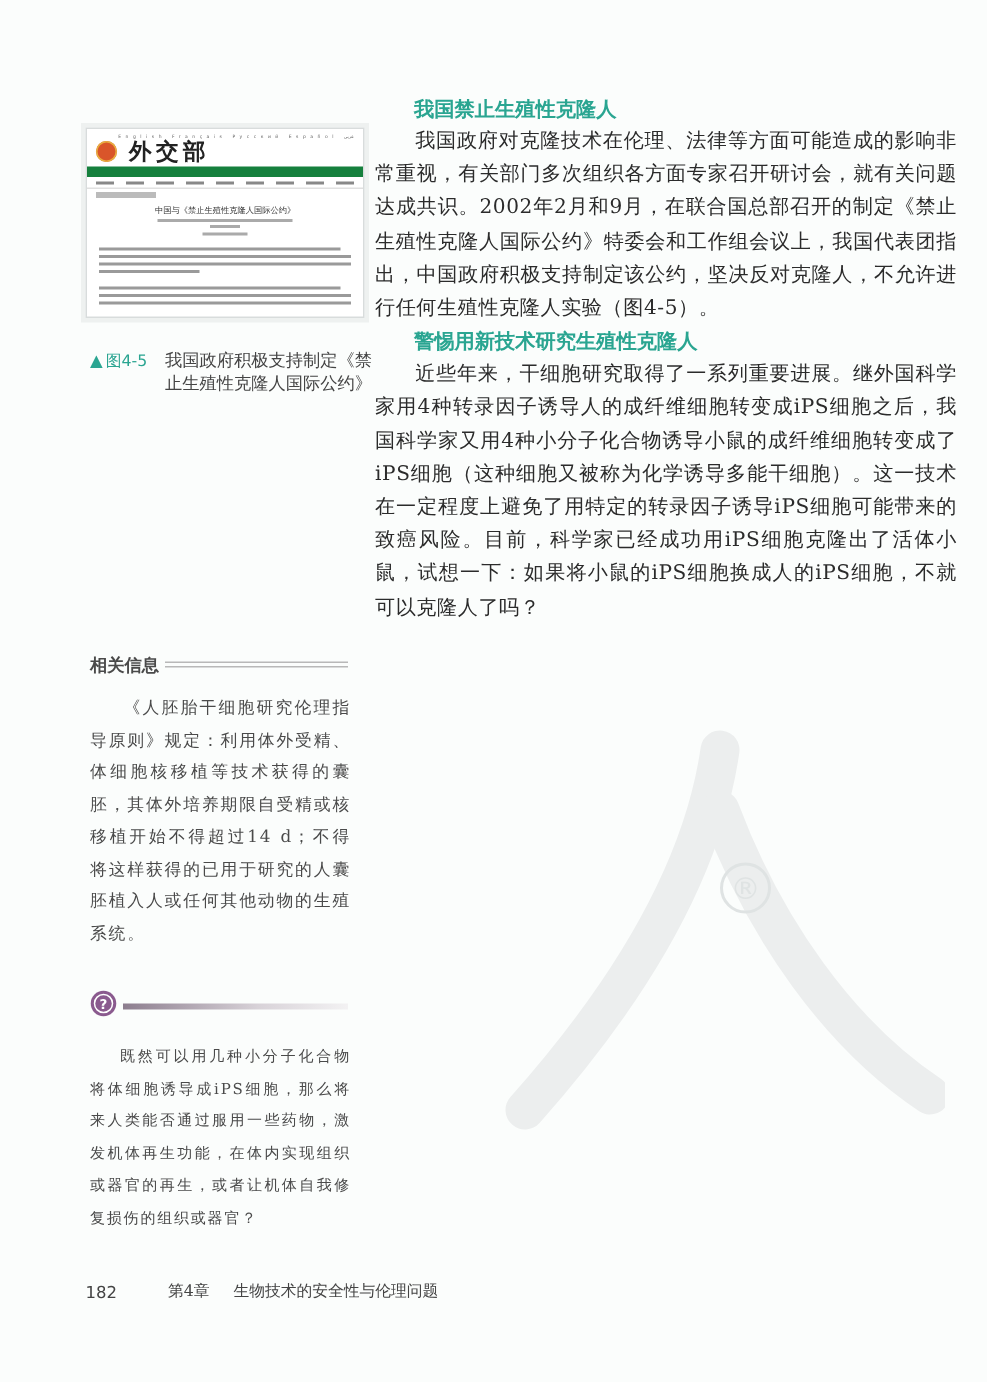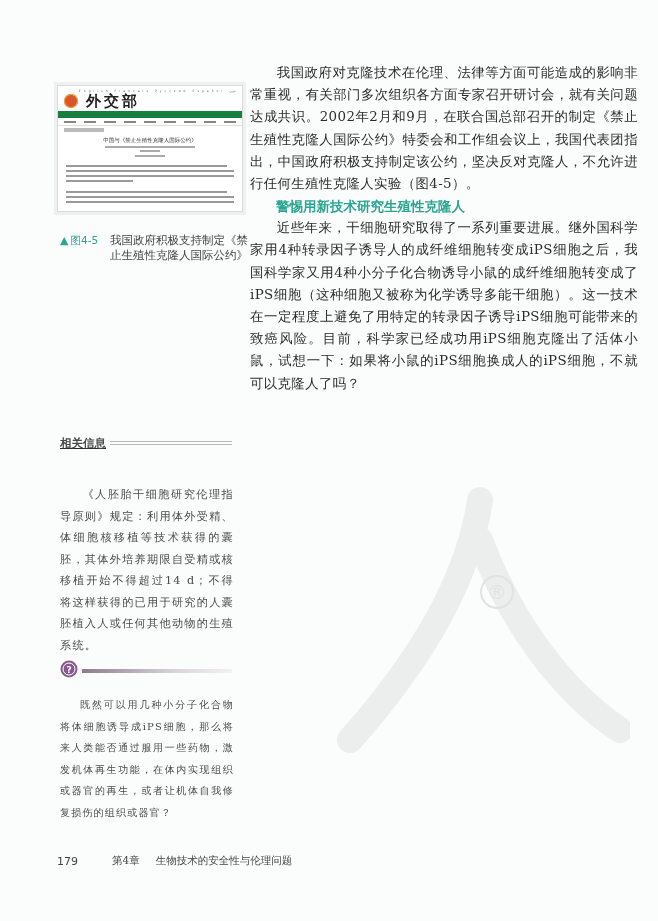--- a/index.html
+++ b/index.html
@@ -43,28 +43,28 @@
       position: absolute; left: 60px; top: 233px; width: 190px;
       font-family: "DejaVu Serif", serif; font-size: 11.5px; color: #444; line-height: 15px;
     }
     .caption .tri { color: #2aa591; font-size: 11px; margin-right: 2px; }
     .caption .fig-no { color: #2aa591; font-family: "DejaVu Sans", sans-serif; font-size: 10.5px; }
     .caption .cap-text { position: absolute; left: 50px; top: 0; width: 140px; }
 
     
     .related-header {
       position: absolute; left: 60px; top: 435px; width: 172px; height: 16px;
-      display: flex; align-items: center; text-decoration: underline;
+      display: flex; align-items: center;
     }
     .related-header .label { font-family: "DejaVu Sans", sans-serif; font-weight: bold; font-size: 11.5px; color: #4a4a4a; white-space: nowrap; }
     .related-header .rule { flex: 1; margin-left: 4px; border-top: 1px solid #b8b8b8; border-bottom: 1px solid #b8b8b8; height: 4px; }
     .related-body {
       position: absolute; left: 60px; top: 461px; width: 174px;
       font-family: "DejaVu Serif", serif; font-size: 11.2px; line-height: 21.5px; color: #4a4a4a;
-      text-indent: 2em; text-align: justify; letter-spacing: 1.2px; margin-top: 23px;
+      text-indent: 2em; text-align: justify; letter-spacing: 1.2px;
     }
 
     
     .question-icon {
       position: absolute; left: 60px; top: 660px; width: 18px; height: 18px;
     }
     .question-rule {
       position: absolute; left: 82px; top: 669px; width: 150px; height: 4px;
       background: linear-gradient(to right, #8c7d8e, #d8d2d8 60%, #f3f2f3);
     }
@@ -154,25 +154,26 @@
 <svg class="question-icon" viewBox="0 0 18 18">
   <circle cx="9" cy="9" r="8.5" fill="#8a5a8e"></circle>
   <circle cx="9" cy="9" r="6" fill="none" stroke="#ffffff" stroke-width="1"></circle>
   <text x="9" y="12.5" text-anchor="middle" font-family="DejaVu Sans, sans-serif" font-size="9" font-weight="bold" fill="#ffffff">?</text>
 </svg>
 <div class="question-rule"></div>
 <div class="question-body">既然可以用几种小分子化合物将体细胞诱导成iPS细胞，那么将来人类能否通过服用一些药物，激发机体再生功能，在体内实现组织或器官的再生，或者让机体自我修复损伤的组织或器官？</div>
 
 <div class="main">
   <section>
+    <h2 class="section-heading">我国禁止生殖性克隆人</h2>
     <p class="para">我国政府对克隆技术在伦理、法律等方面可能造成的影响非常重视，有关部门多次组织各方面专家召开研讨会，就有关问题达成共识。2002年2月和9月，在联合国总部召开的制定《禁止生殖性克隆人国际公约》特委会和工作组会议上，我国代表团指出，中国政府积极支持制定该公约，坚决反对克隆人，不允许进行任何生殖性克隆人实验（图4-5）。</p>
   </section>
   <section class="sec2">
     <h2 class="section-heading">警惕用新技术研究生殖性克隆人</h2>
     <p class="para">近些年来，干细胞研究取得了一系列重要进展。继外国科学家用4种转录因子诱导人的成纤维细胞转变成iPS细胞之后，我国科学家又用4种小分子化合物诱导小鼠的成纤维细胞转变成了iPS细胞（这种细胞又被称为化学诱导多能干细胞）。这一技术在一定程度上避免了用特定的转录因子诱导iPS细胞可能带来的致癌风险。目前，科学家已经成功用iPS细胞克隆出了活体小鼠，试想一下：如果将小鼠的iPS细胞换成人的iPS细胞，不就可以克隆人了吗？</p>
   </section>
 </div>
 
 <div class="footer">
-  <span class="page-no">179</span>
+  <span class="page-no">182</span>
   <span class="chapter">第4章</span>
   <span>生物技术的安全性与伦理问题</span>
 </div>
 
 </body></html>

